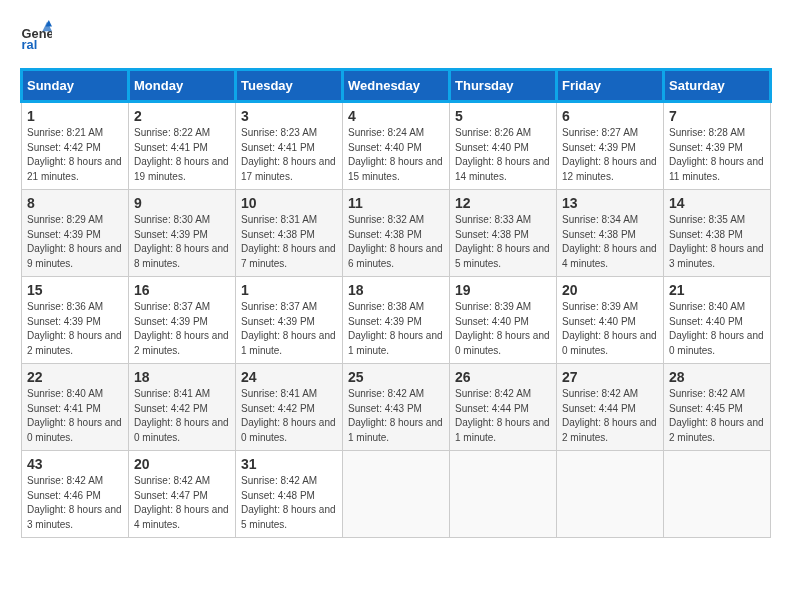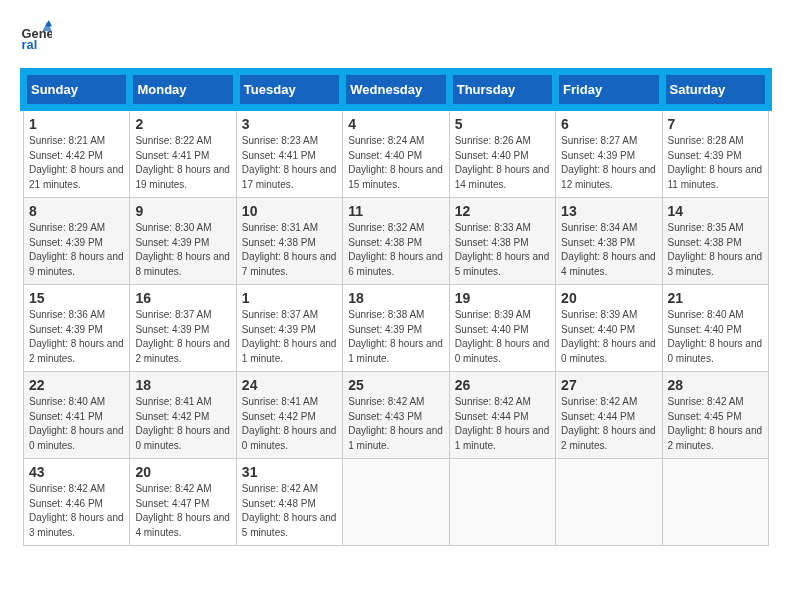--- a/index.html
+++ b/index.html
@@ -43,21 +43,21 @@
       border-collapse: collapse;
       font-size: 11px;
     }
     thead tr th {
       background-color: #1565c0;
       color: #fff;
       padding: 7px 4px;
       text-align: left;
       font-size: 13px;
       font-weight: bold;
-      border: 7px solid #0ea5e9;
+      border: 3px solid #0ea5e9;
     }
     tbody tr td {
       border: 1px solid #ccc;
       vertical-align: top;
       padding: 5px 5px;
       width: 14.28%;
       min-height: 80px;
       background: #fff;
     }
     tbody tr:nth-child(even) td {

